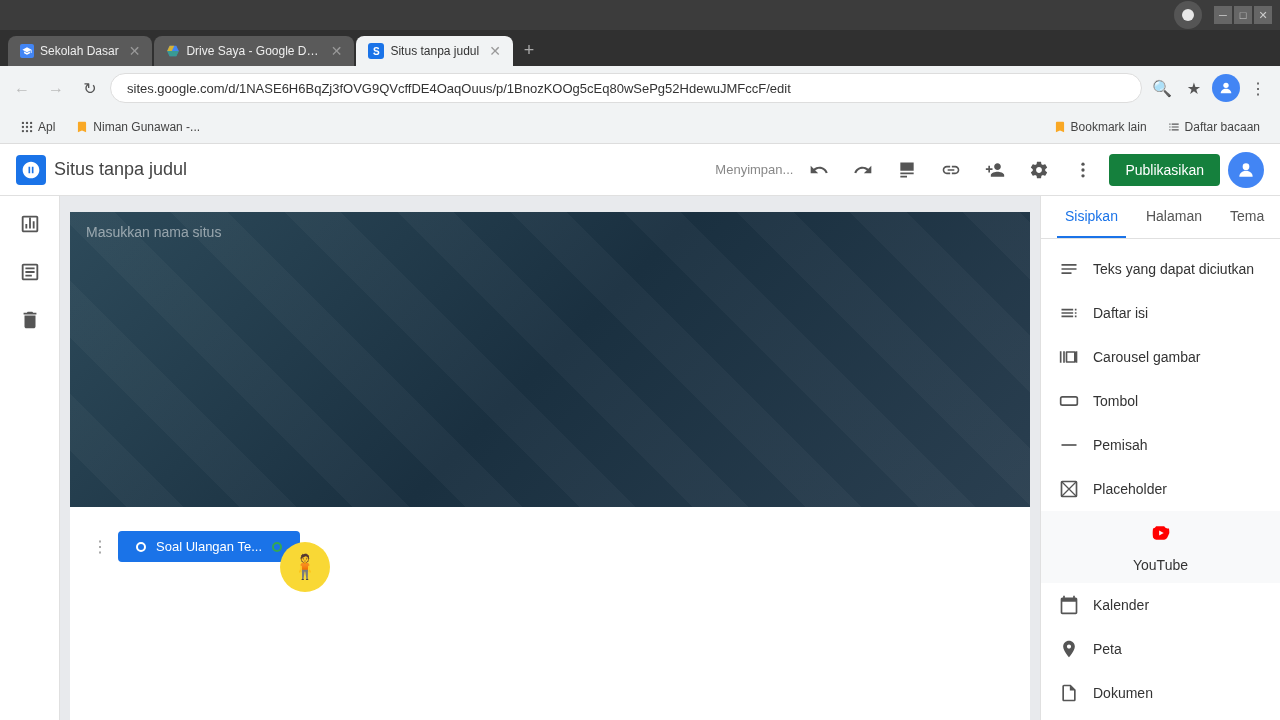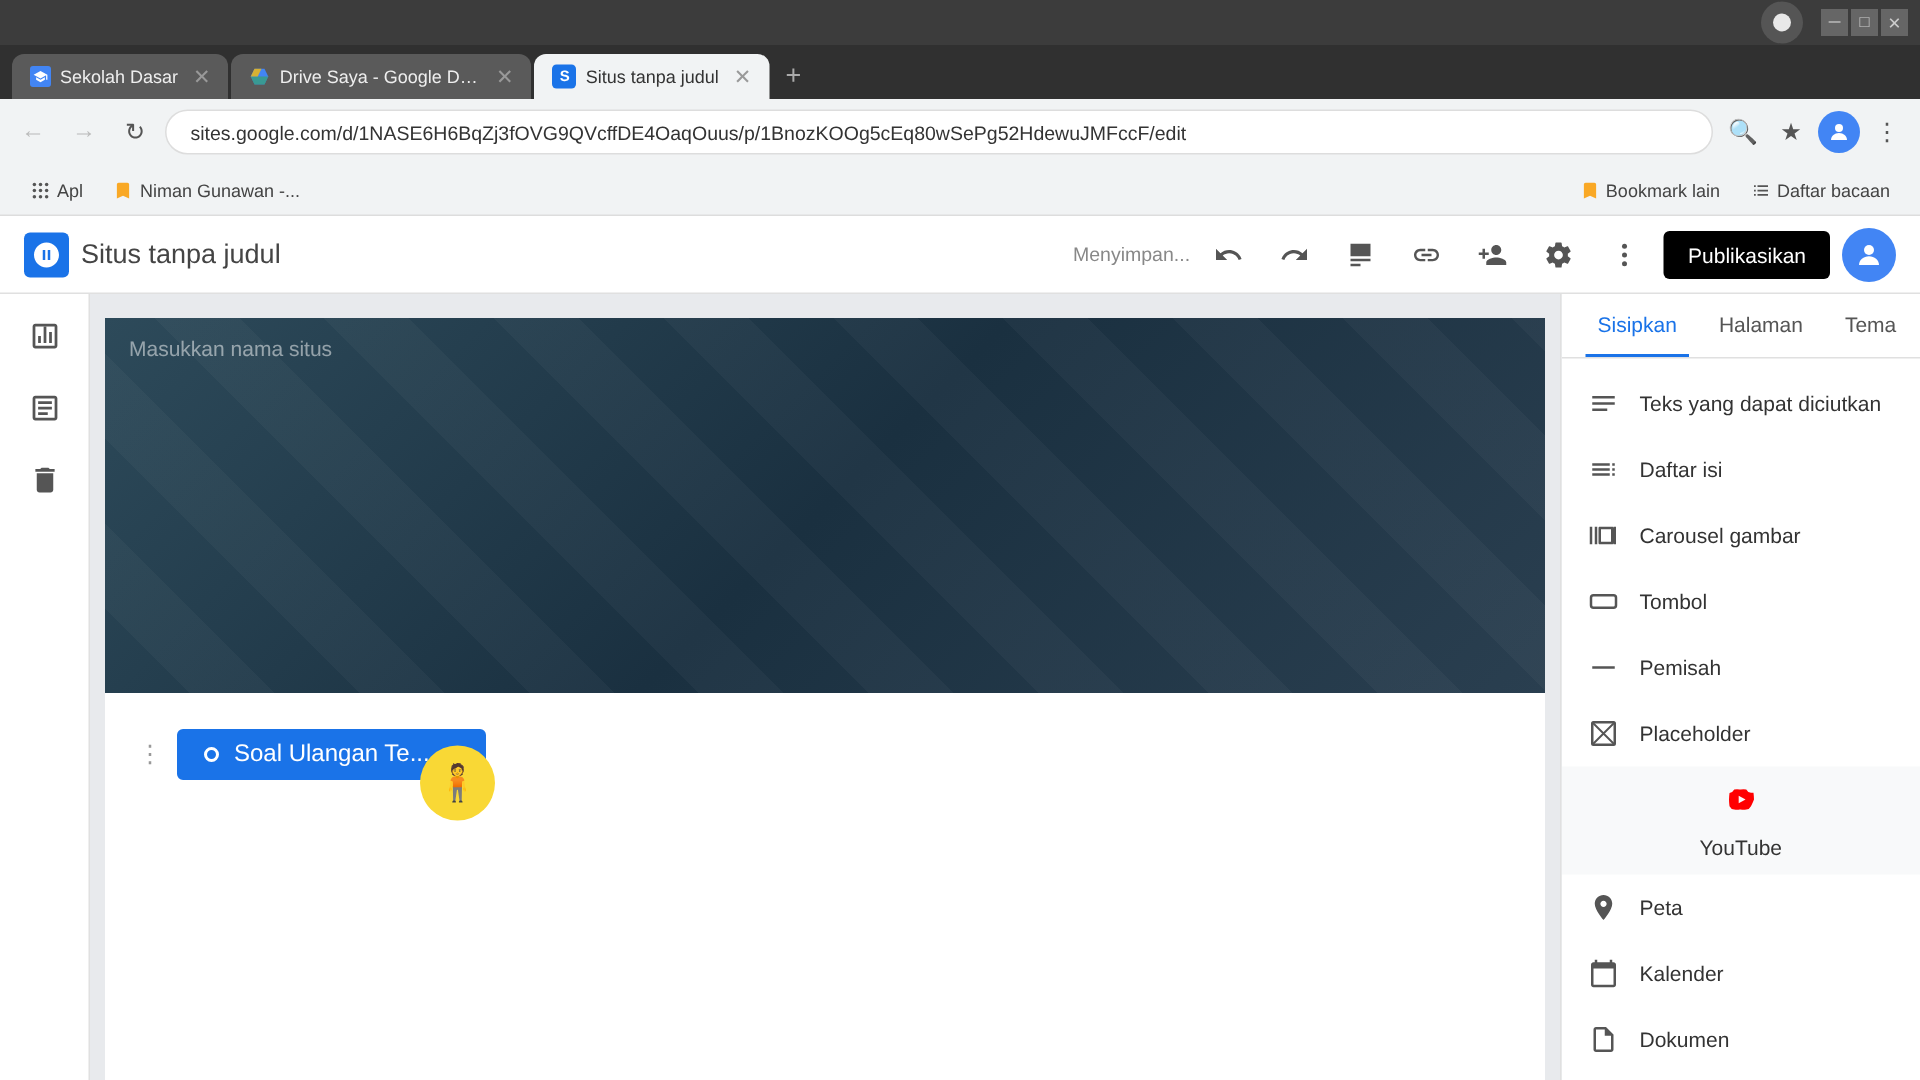--- a/index.html
+++ b/index.html
@@ -161,21 +161,21 @@
     }
     .toolbar-icon-btn {
       width: 36px; height: 36px;
       display: flex; align-items: center; justify-content: center;
       border-radius: 50%;
       cursor: pointer;
       color: #555;
       font-size: 18px;
     }
     .publish-btn {
-      background: #000000;
+      background: #15803d;
       color: white;
       border: none;
       border-radius: 4px;
       padding: 8px 16px;
       font-size: 14px;
       cursor: pointer;
       font-weight: 500;
     }
 
     
@@ -215,21 +215,21 @@
       padding: 16px;
       overflow-y: auto;
     }
     .page-canvas {
       width: 960px;
       background: white;
       min-height: 560px;
     }
     .hero-section {
       width: 100%;
-      height: 250px;
+      height: 295px;
       background: linear-gradient(135deg, #2d4a5a 0%, #1a3040 50%, #2a3f50 100%);
       position: relative;
       display: flex;
       flex-direction: column;
       align-items: center;
       justify-content: center;
     }
     .hero-section::before {
       content: '';
       position: absolute;
@@ -277,21 +277,21 @@
       color: #999; font-size: 16px; cursor: grab;
     }
     .button-element {
       display: inline-flex;
       align-items: center;
       gap: 6px;
       padding: 6px 16px;
       background: #1a73e8;
       color: white;
       border-radius: 4px;
-      font-size: 16px;
+      font-size: 13px;
       cursor: pointer;
       border: 2px solid #1a73e8;
     }
     .button-dot-left {
       width: 10px; height: 10px;
       background: #1a73e8;
       border: 2px solid white;
       border-radius: 50%;
       margin-right: 4px;
     }
@@ -642,38 +642,38 @@
             <svg width="20" height="20" viewBox="0 0 24 24" fill="#ff0000">
                 <path d="M19.59 6.69a4.83 4.83 0 01-3.77-2.7A12 12 0 0011.38 4h-.76a12 12 0 00-4.44.01 4.83 4.83 0 01-3.77 2.7A46.29 46.29 0 002 12a46.29 46.29 0 00.41 5.31 4.83 4.83 0 003.77 2.7 12 12 0 004.44.01h.76a12 12 0 004.44-.01 4.83 4.83 0 003.77-2.7A46.29 46.29 0 0022 12a46.29 46.29 0 00-.41-5.31zM9.75 15.02V8.98l5.5 3.02-5.5 3.02z"></path>
               </svg>
           </div>
           <span class="panel-item-label">YouTube</span>
         </div>
 
         <div class="panel-item">
           <div class="panel-item-icon">
             <svg width="20" height="20" viewBox="0 0 24 24" fill="#555">
+                <path d="M20 3h-1V1h-2v2H7V1H5v2H4c-1.1 0-2 .9-2 2v16c0 1.1.9 2 2 2h16c1.1 0 2-.9 2-2V5c0-1.1-.9-2-2-2zm0 18H4V8h16v13z"></path>
+              </svg>
+          </div>
+          <span class="panel-item-label">Kalender</span>
+        </div>
+
+        <div class="panel-item">
+          <div class="panel-item-icon">
+            <svg width="20" height="20" viewBox="0 0 24 24" fill="#555">
                 <path d="M12 2C8.13 2 5 5.13 5 9c0 5.25 7 13 7 13s7-7.75 7-13c0-3.87-3.13-7-7-7zm0 9.5c-1.38 0-2.5-1.12-2.5-2.5s1.12-2.5 2.5-2.5 2.5 1.12 2.5 2.5-1.12 2.5-2.5 2.5z"></path>
               </svg>
           </div>
           <span class="panel-item-label">Peta</span>
         </div>
 
         <div class="panel-item">
           <div class="panel-item-icon">
             <svg width="20" height="20" viewBox="0 0 24 24" fill="#555">
-                <path d="M20 3h-1V1h-2v2H7V1H5v2H4c-1.1 0-2 .9-2 2v16c0 1.1.9 2 2 2h16c1.1 0 2-.9 2-2V5c0-1.1-.9-2-2-2zm0 18H4V8h16v13z"></path>
-              </svg>
-          </div>
-          <span class="panel-item-label">Kalender</span>
-        </div>
-
-        <div class="panel-item">
-          <div class="panel-item-icon">
-            <svg width="20" height="20" viewBox="0 0 24 24" fill="#555">
                 <path d="M14 2H6c-1.1 0-2 .9-2 2v16c0 1.1.89 2 2 2h12c1.1 0 2-.9 2-2V8l-6-6zm4 18H6V4h7v5h5v11z"></path>
               </svg>
           </div>
           <span class="panel-item-label">Dokumen</span>
         </div>
 
         <div class="panel-item">
           <div class="panel-item-icon">
             <svg width="20" height="20" viewBox="0 0 24 24" fill="#555">
                 <path d="M19 3H5c-1.1 0-2 .9-2 2v14c0 1.1.9 2 2 2h14c1.1 0 2-.9 2-2V5c0-1.1-.9-2-2-2zm0 16H5V5h14v14z"></path>

